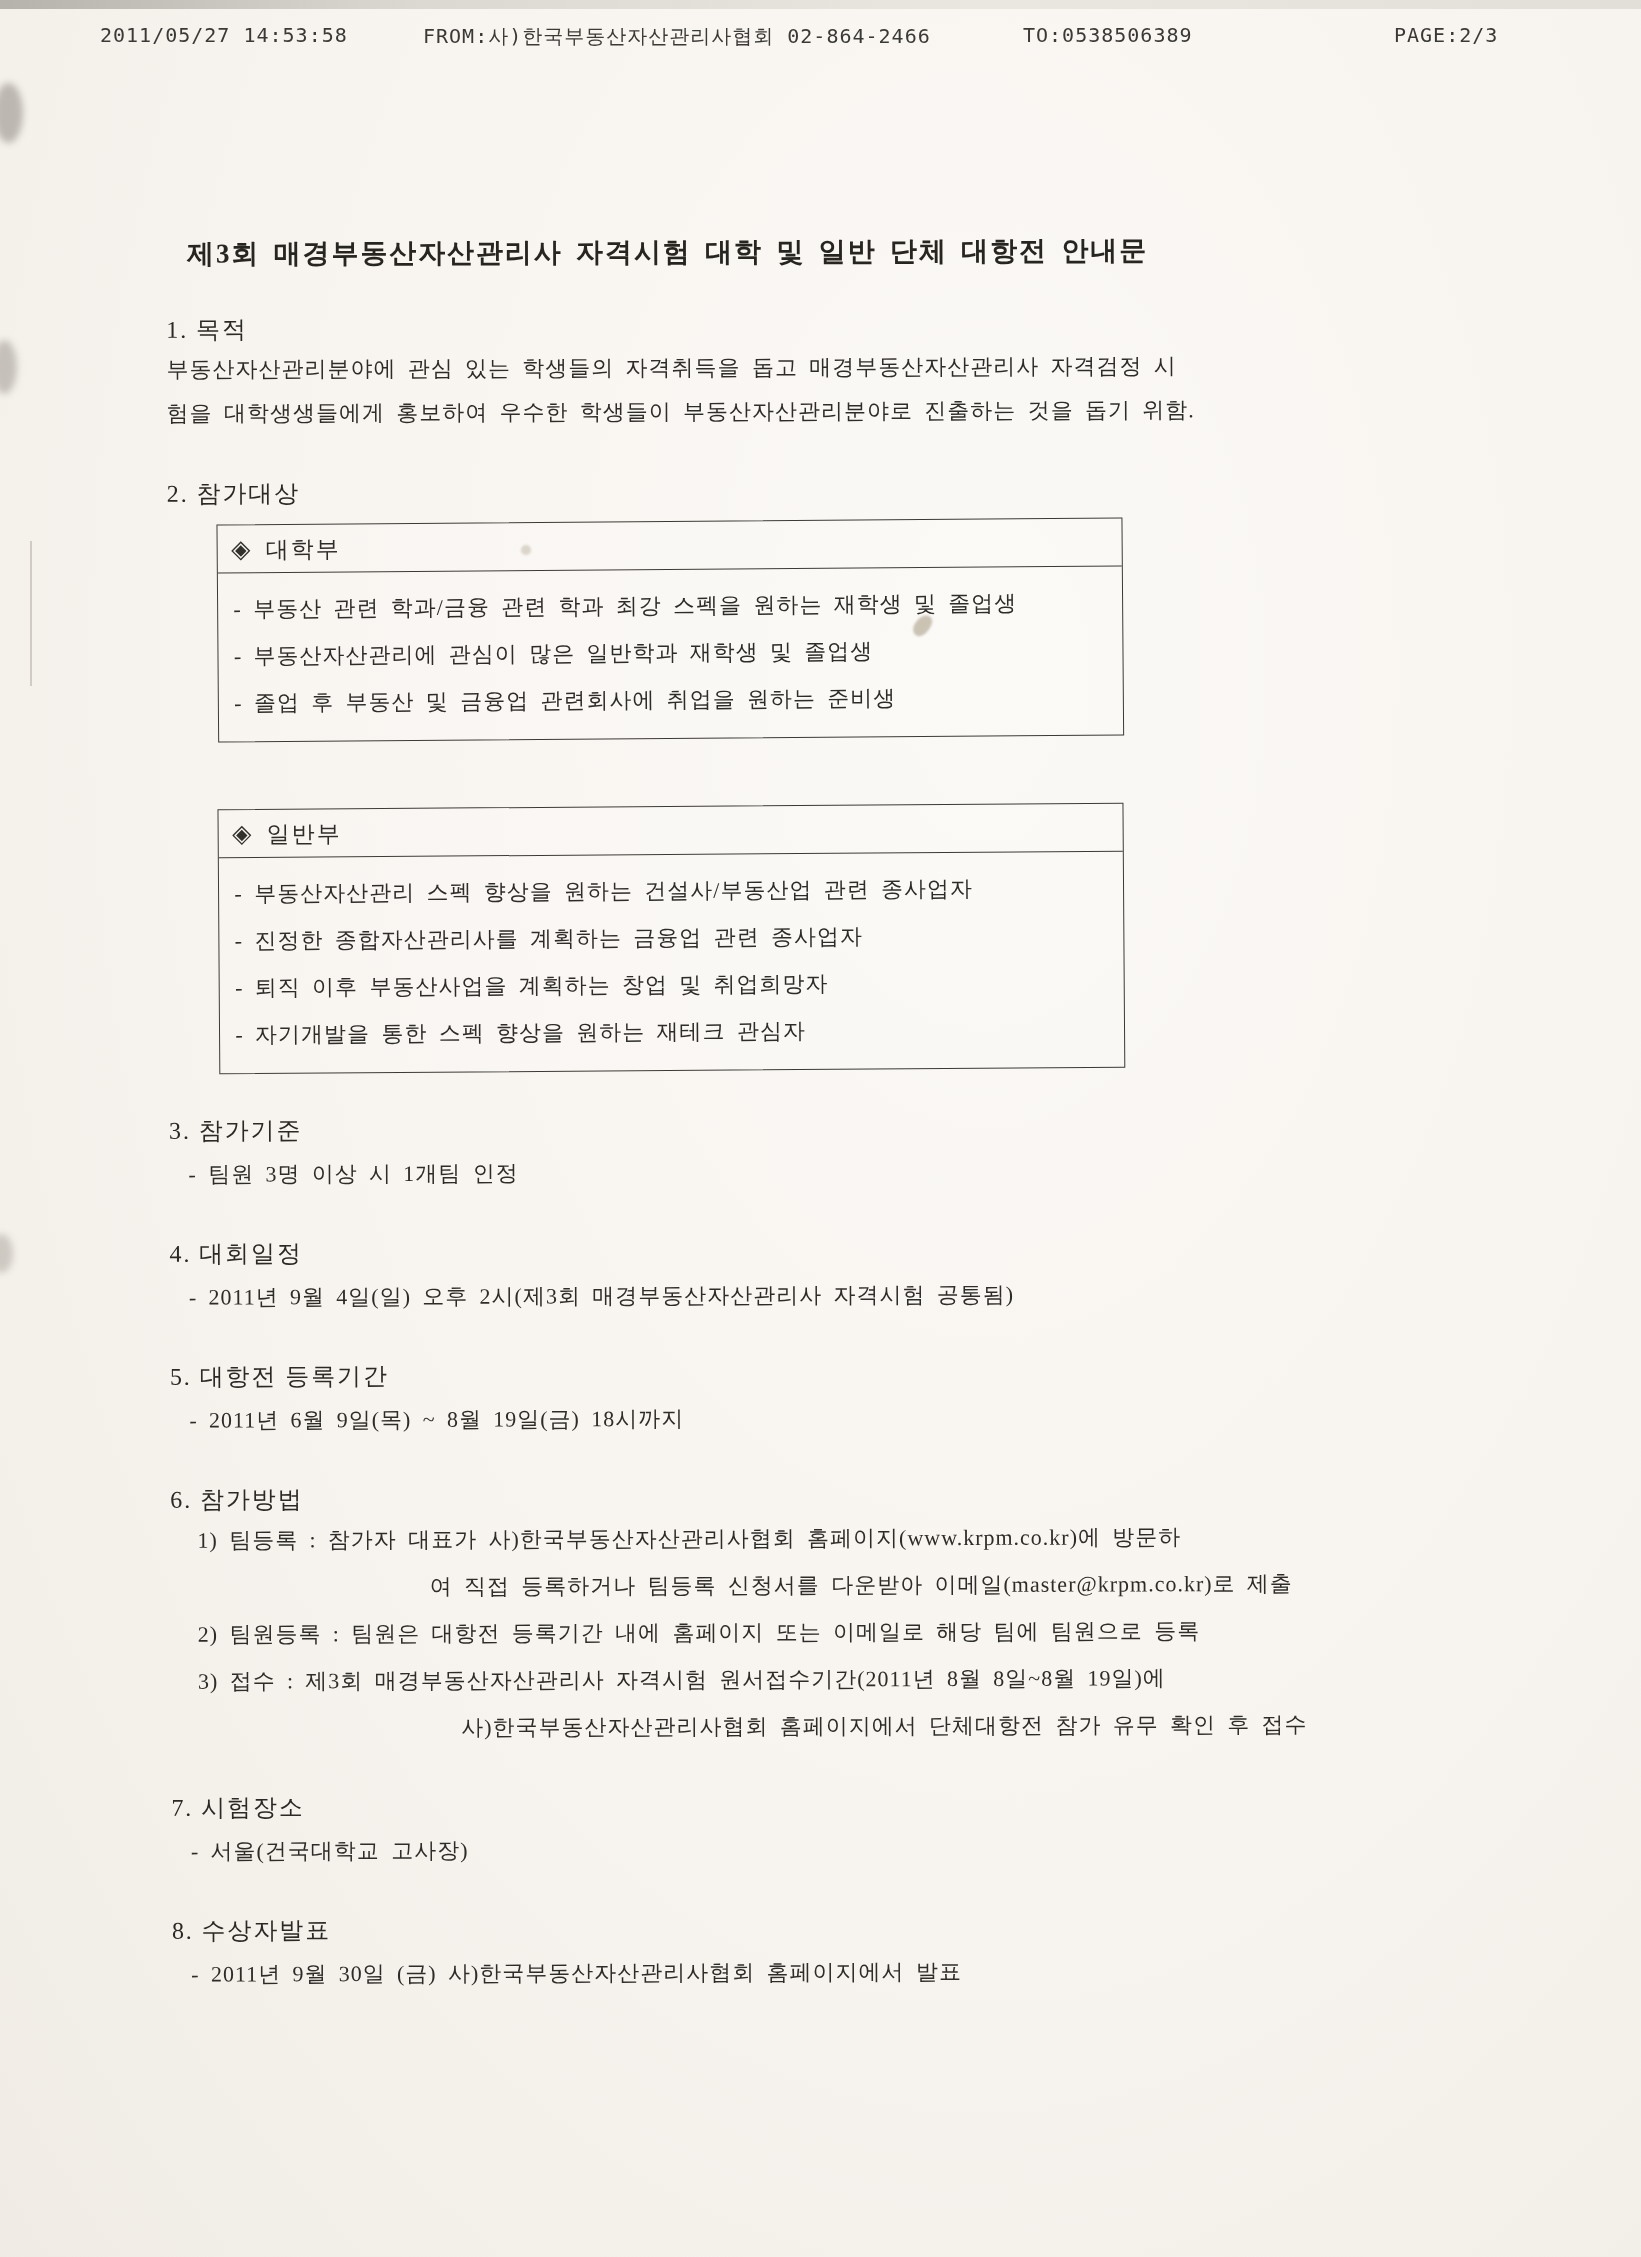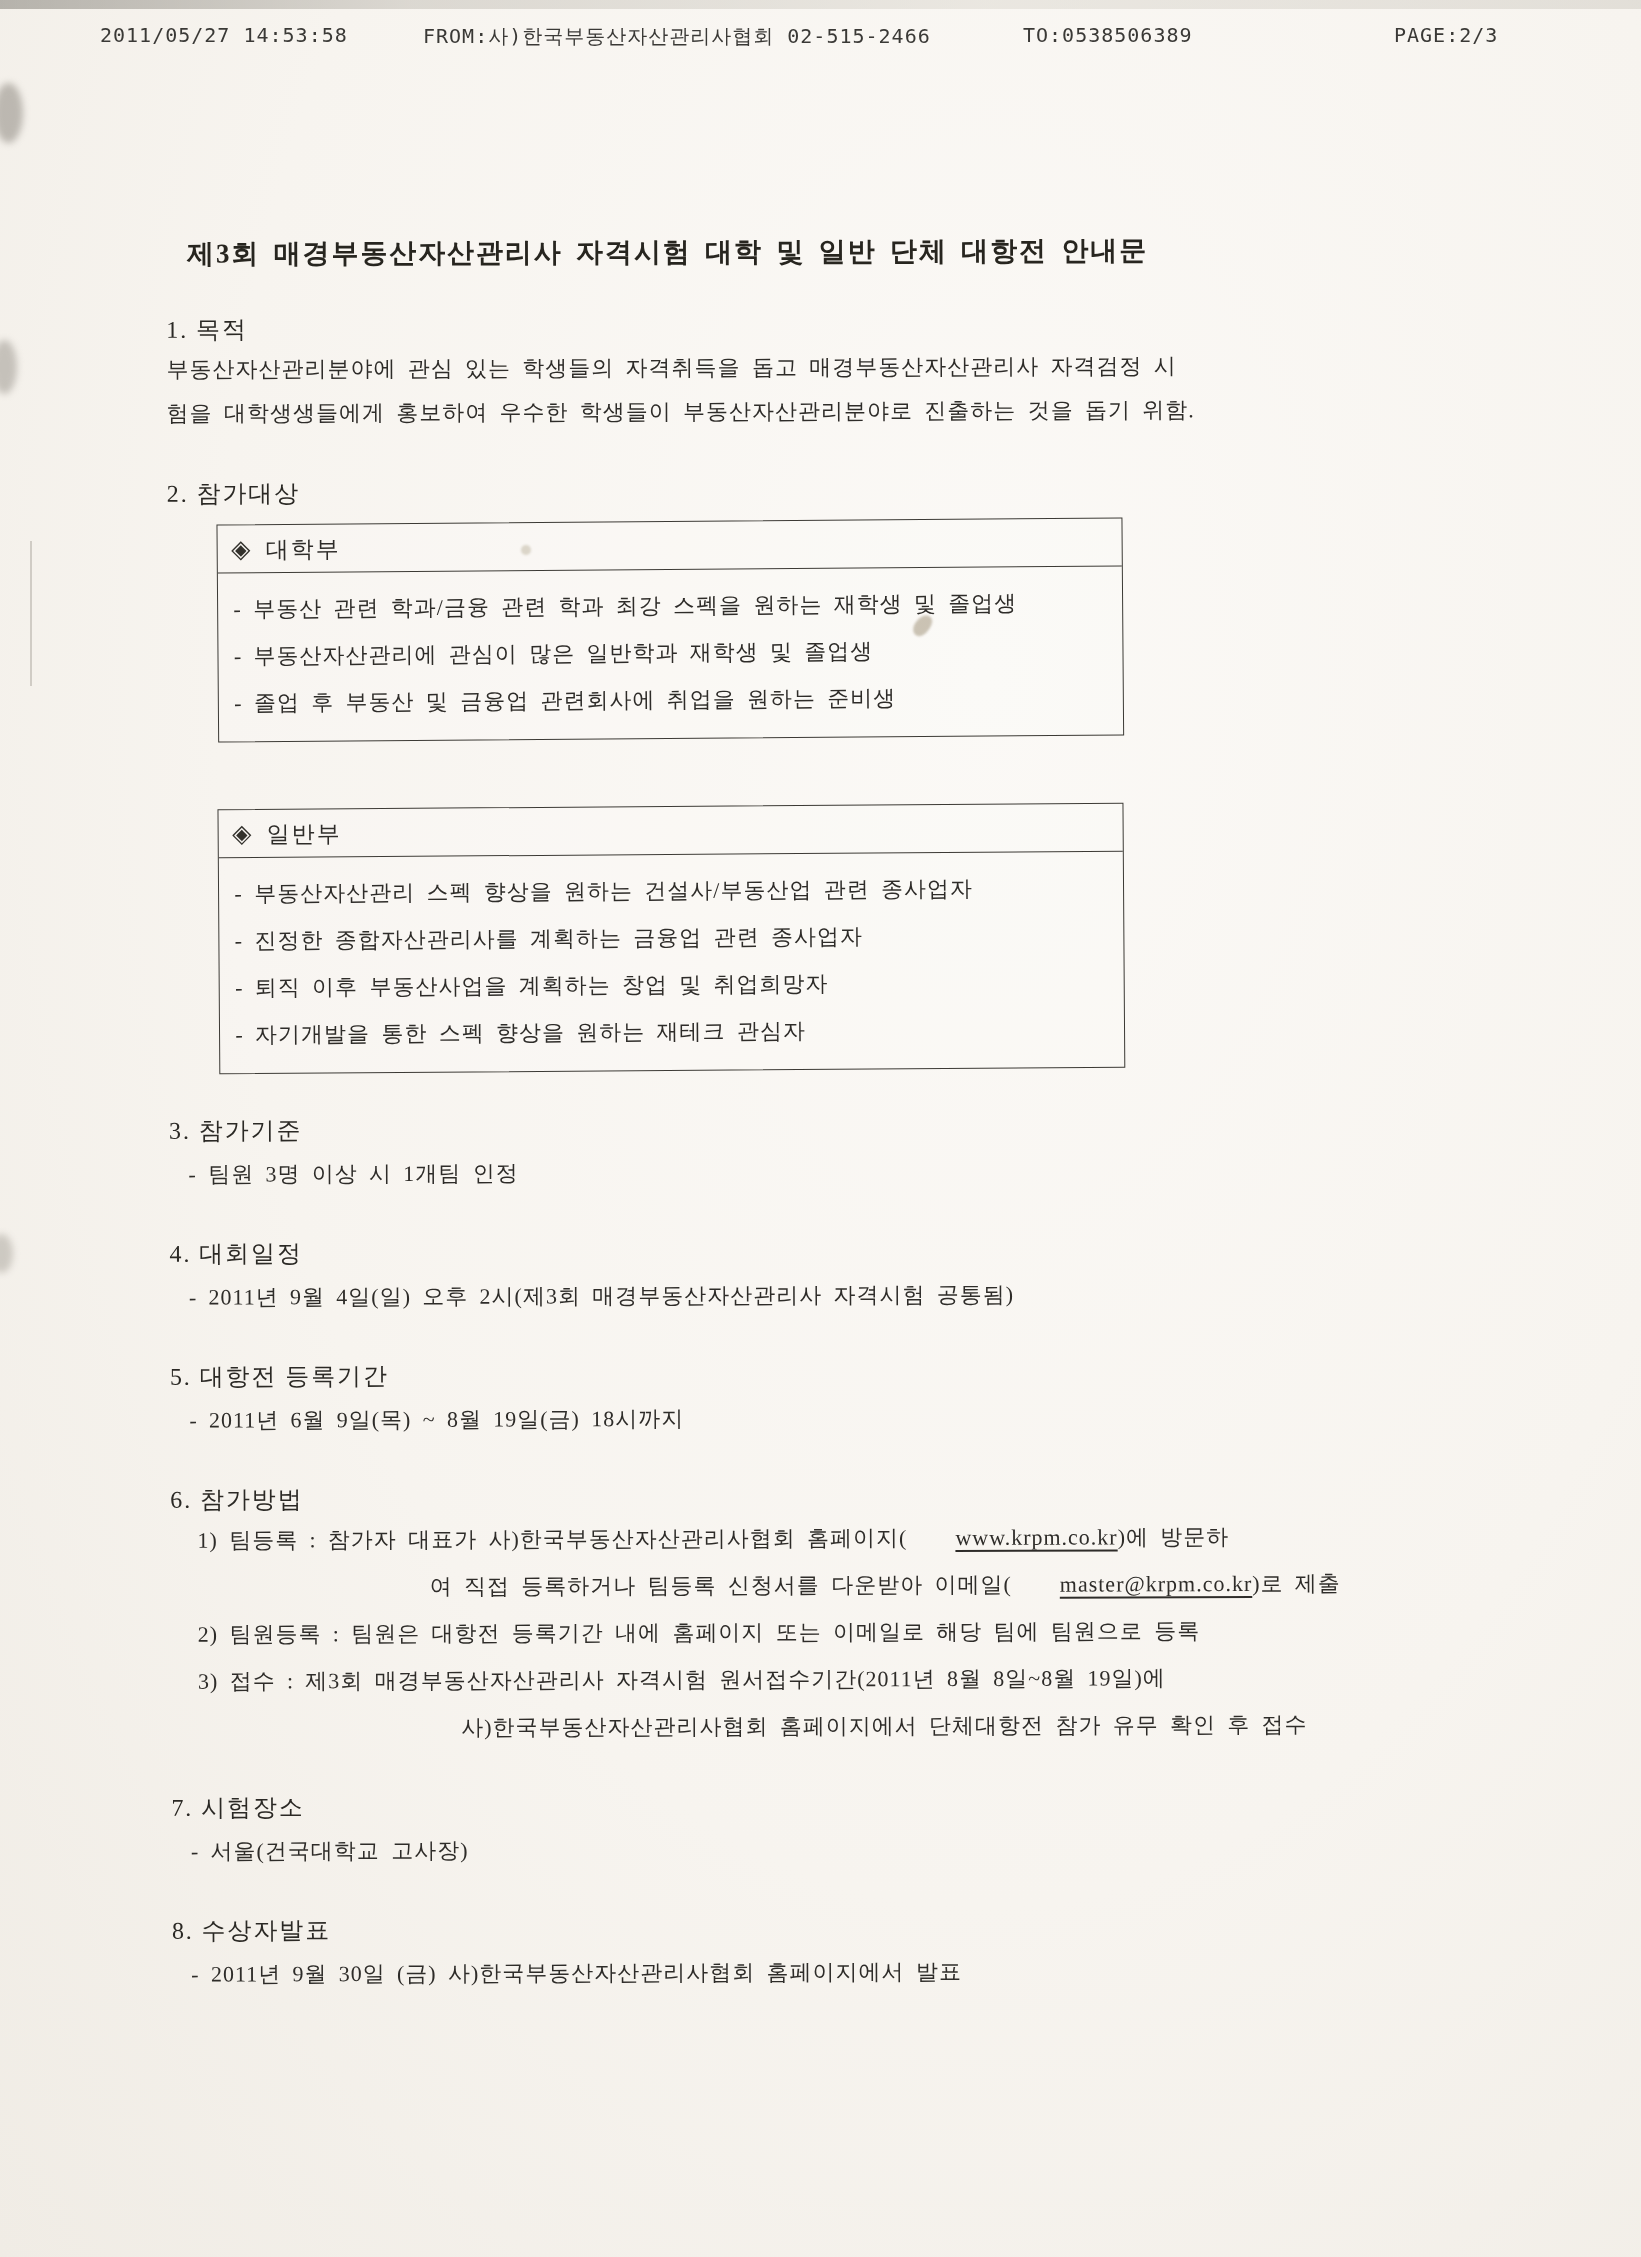--- a/index.html
+++ b/index.html
@@ -52,38 +52,38 @@
   .box-header { border-bottom:1.9px solid #3c3a35; padding:8.7px 13.5px 7.7px; font-size:23px; letter-spacing:1.9px; }
   .box-header .diamond { display:inline-block; margin-right:13.5px; font-size:25px; color:#33312c; }
   .box-body { padding:11.6px 15.4px 15.4px; }
   .box-item { font-size:22px; letter-spacing:1px; word-spacing:4.8px; line-height:47px; white-space:nowrap; }
 
   .sec { margin-top:42px; }
   .sec-item { font-size:22px; letter-spacing:1px; word-spacing:4.8px; line-height:43px; padding-left:19.3px; margin-top:5.8px; white-space:nowrap; }
   .s6 .sec-item { margin-top:3.9px; padding-left:27px; }
   .cont1 { padding-left:259px !important; }
   .cont2 { padding-left:290px !important; }
-  .u { text-decoration:underline; text-underline-offset:4.8px;margin-left:48px; }
+  .u { text-underline-offset:4.8px; }
 </style>
 </head>
 <body>
 
 <div class="page">
 
   <div class="art art-topband"></div>
   <div class="art art-smudge1"></div>
   <div class="art art-smudge2"></div>
   <div class="art art-smudge3"></div>
   <div class="art art-leftline"></div>
   <div class="art art-stain"></div>
   <div class="art art-stain2"></div>
 
   <div class="fax-header">
     <span class="fx-dt">2011/05/27 14:53:58</span>
-    <span class="fx-from">FROM:사)한국부동산자산관리사협회 02-515-2466</span>
+    <span class="fx-from">FROM:사)한국부동산자산관리사협회 02-864-2466</span>
     <span class="fx-to">TO:0538506389</span>
     <span class="fx-pg">PAGE:2/3</span>
   </div>
 
   <div class="content">
 
     <div class="doc-title">제3회 매경부동산자산관리사 자격시험 대학 및 일반 단체 대항전 안내문</div>
 
     <section class="sec s1">
       <h2 class="sec-h">1. 목적</h2>

